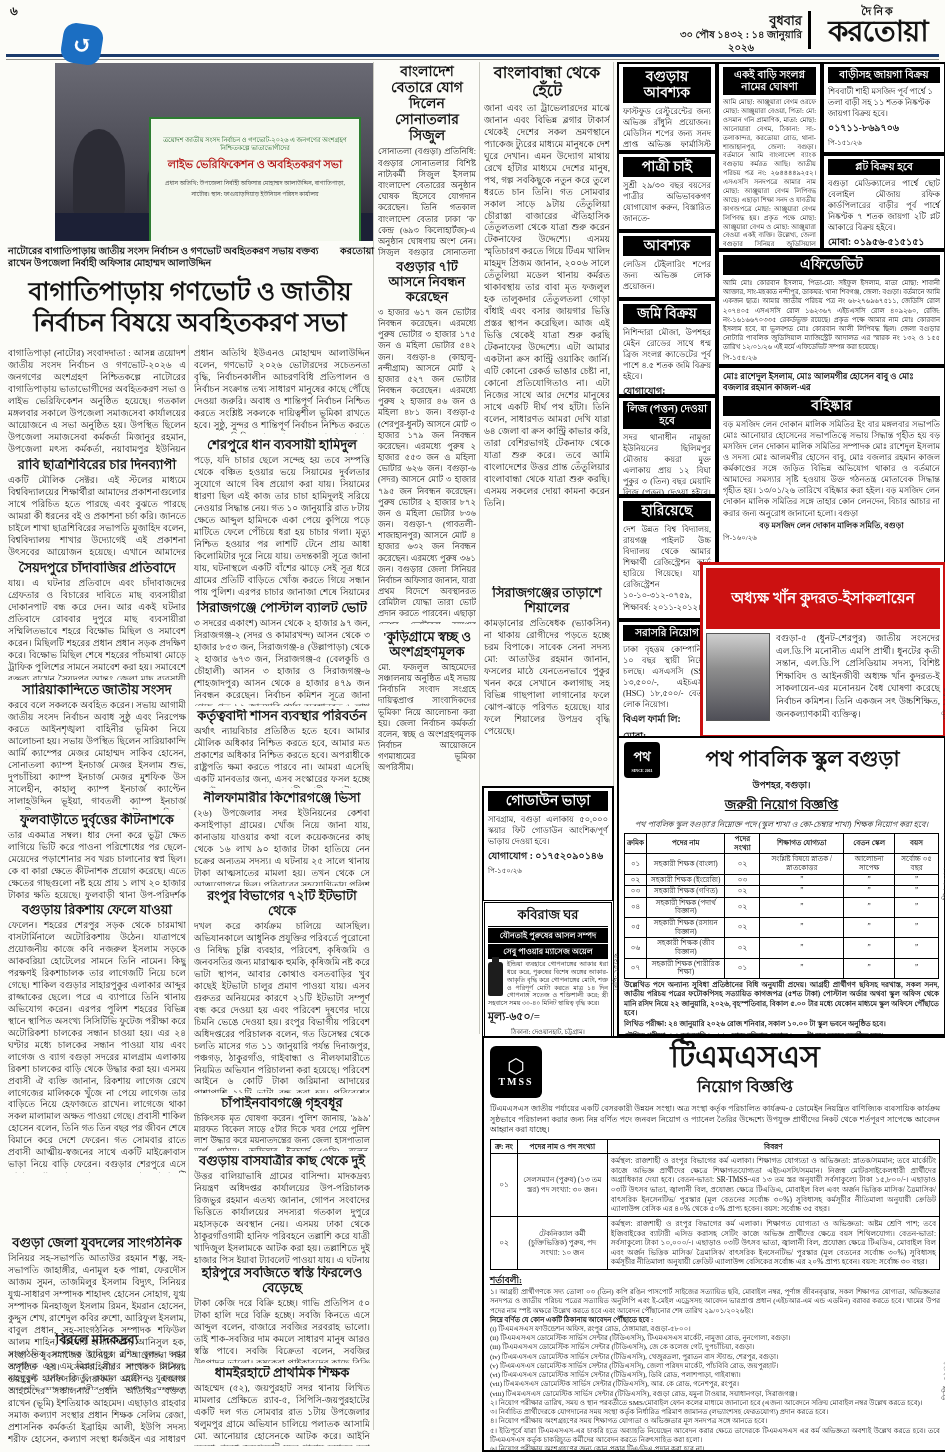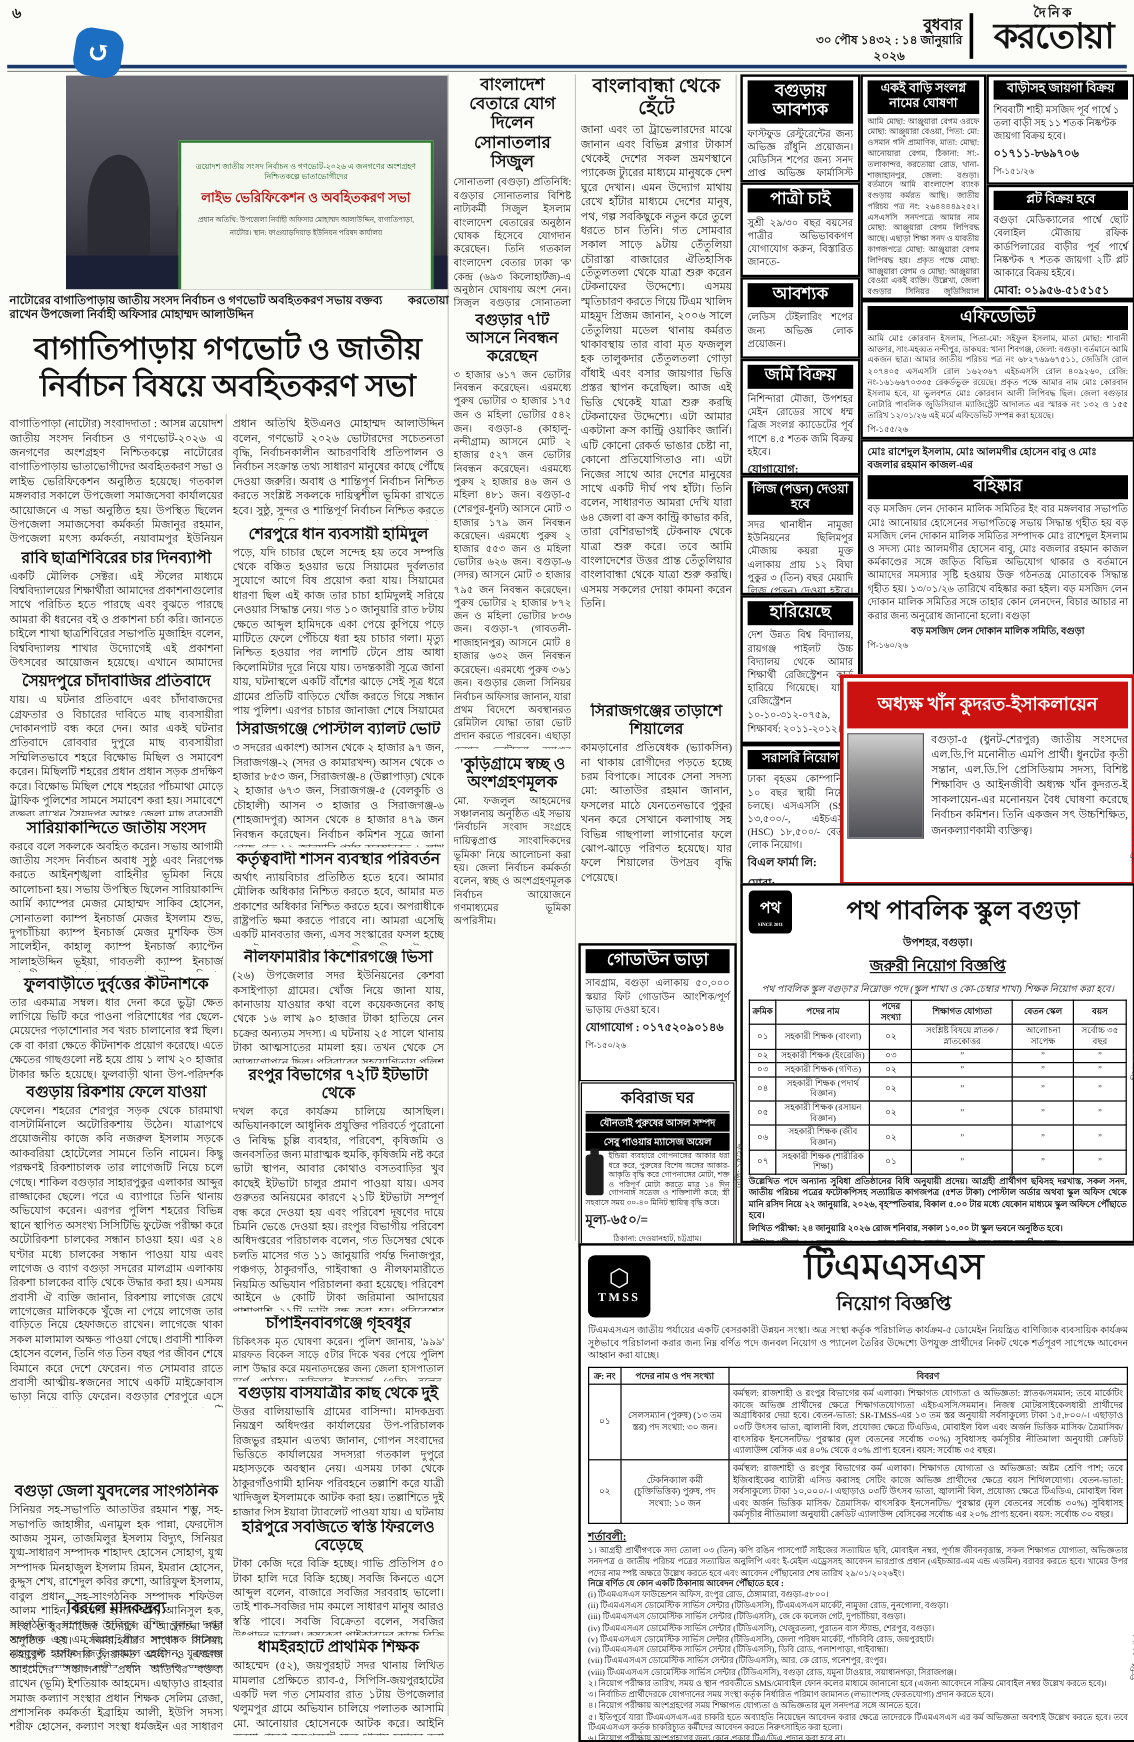--- a/index.html
+++ b/index.html
@@ -46,21 +46,21 @@
   .adbox{position:absolute;border:2px solid #000;background:#fff;padding:3px 4px;overflow:hidden;}
   .adhd{background:#000;color:#fff;text-align:center;font-weight:bold;font-size:14px;padding:2px 0;line-height:1.15;}
   .adhd.sm{font-size:10.5px;}
   .adtx{font-size:8.2px;line-height:1.35;text-align:justify;margin-top:3px;}
   .adtx.ctr{text-align:left;}
   .adph{font-size:9.5px;font-weight:bold;margin-top:2px;}
   .adref{font-size:7px;margin-top:1px;}
   .adsig{font-size:8px;font-weight:bold;text-align:center;margin-top:2px;line-height:1.25;}
   
   .redad{position:absolute;border:3px solid #cc1111;background:#fff;padding:3px;overflow:hidden;}
-  .redad .rhd{background:#cc1111;color:#fff;text-align:center;font-weight:bold;font-size:15px;padding:7px 0;}
+  .redad .rhd{background:#cc1111;color:#fff;text-align:center;font-weight:bold;font-size:15px;padding:18px 0;}
   .redad .rphoto{float:left;width:62px;height:86px;margin:4px 6px 2px 0;
                  background:linear-gradient(180deg,#cfcfcf 0%,#8e8e8e 40%,#4f4f57 100%);border:1px solid #555;}
   .redad .rtx{font-size:9px;line-height:1.4;text-align:justify;margin-top:3px;}
   
   .kob{position:absolute;border:3px double #000;background:#fff;padding:2px 3px;overflow:hidden;}
   .kob .k1{text-align:center;font-weight:bold;font-size:13px;border-bottom:1px solid #000;}
   .kob .k2{background:#000;color:#fff;text-align:center;font-size:8px;font-weight:bold;padding:1px 0;margin:1px 0;}
   .kob .bottle{float:left;width:15px;height:34px;background:#1d1d1d;border-radius:3px 3px 2px 2px;margin:2px 4px 0 0;position:relative;}
   .kob .bottle:before{content:"";position:absolute;left:4px;top:-5px;width:7px;height:6px;background:#1d1d1d;}
   .kob .k3{font-size:6.3px;line-height:1.25;text-align:justify;}

